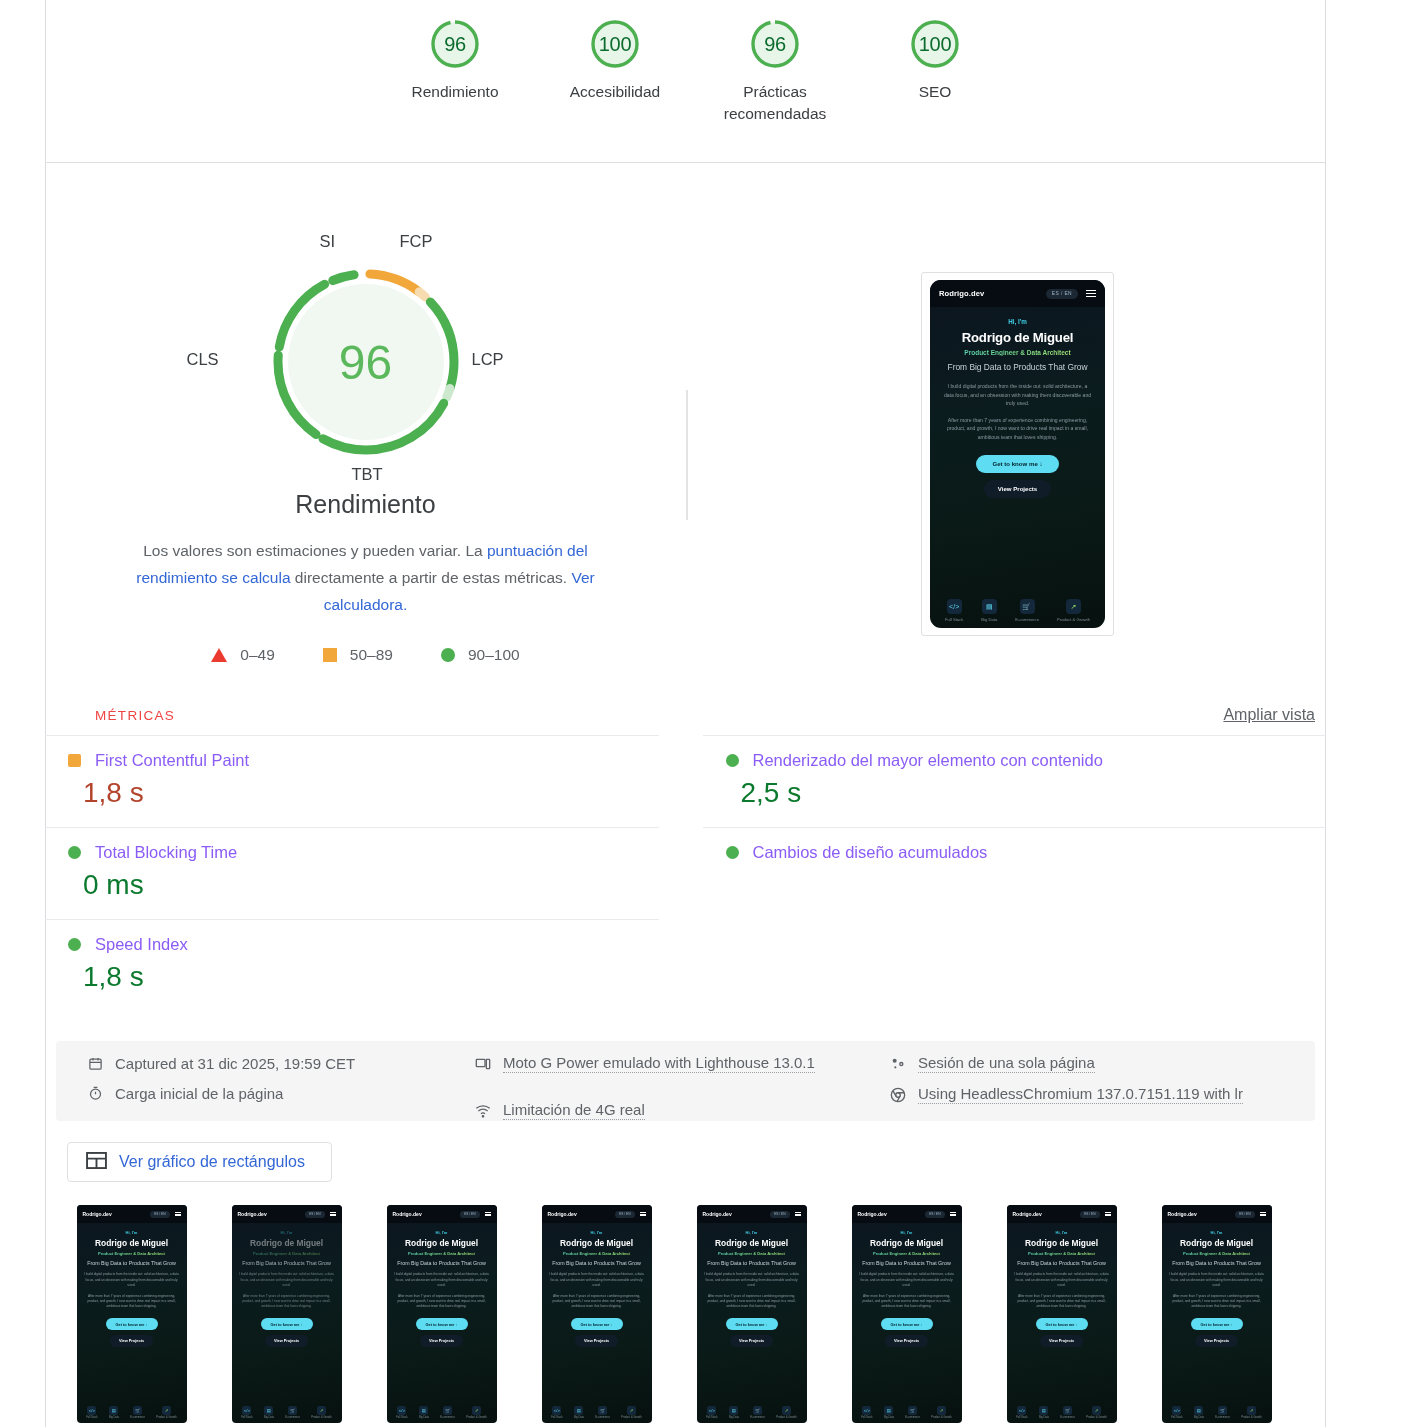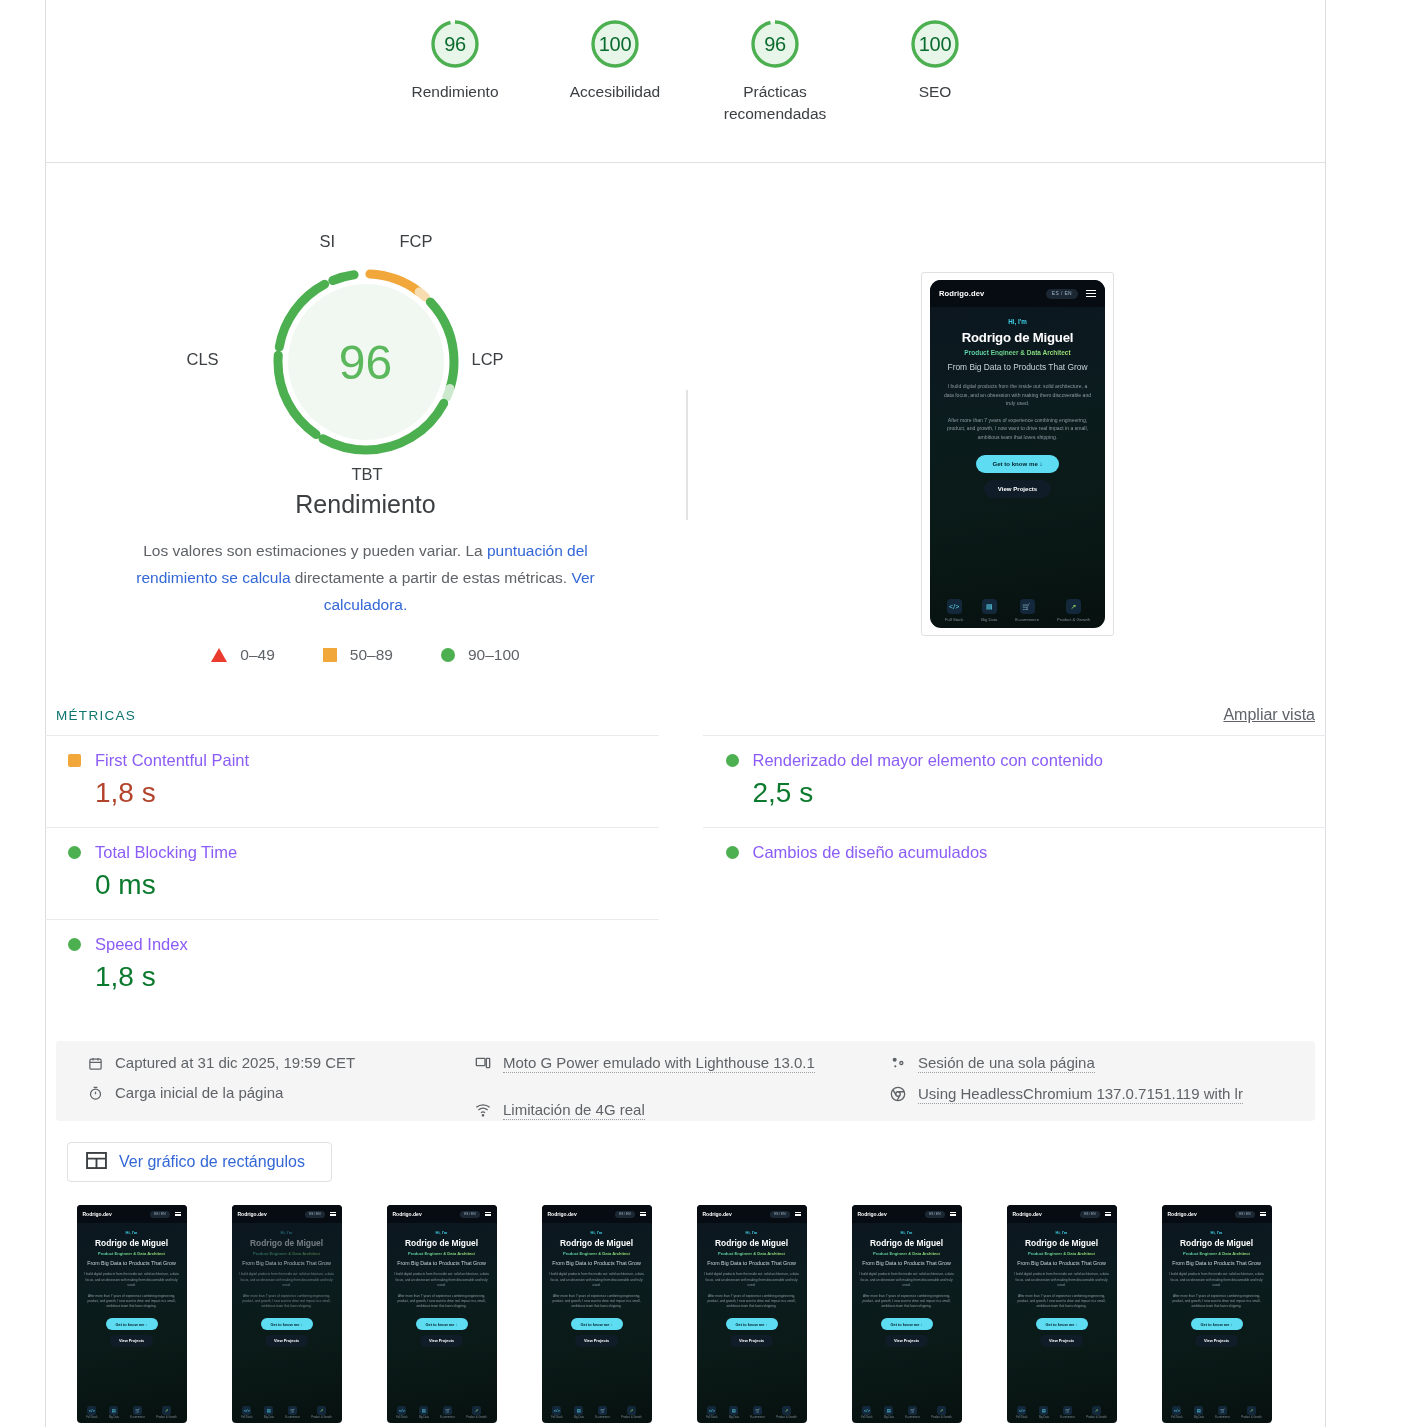--- a/index.html
+++ b/index.html
@@ -110,44 +110,44 @@
   .ph-ic { display: flex; flex-direction: column; align-items: center; gap: 3px; }
   .ph-ic .box { width: 15px; height: 15px; border-radius: 4px; background: #14283c; display: flex; align-items: center; justify-content: center; font-size: 7px; color: #5ddcf2; }
   .ph-ic .box.g { color: #9ae86a; }
   .ph-ic span.cap { font-size: 4.2px; color: #7d8b93; }
 
   
   .metrics-head {
     position: absolute; left: 45px; top: 697px; width: 1281px; height: 36px;
     display: flex; align-items: center; justify-content: space-between; padding: 0 11px 0 11px;
   }
-  .metrics-head .ttl { font-size: 13.5px; color: #0f766e; letter-spacing: 1.3px; }
+  .metrics-head .ttl { font-size: 13.5px; color: #ef4444; letter-spacing: 1.3px; margin-left: 39px; }
   .metrics-head .exp { font-size: 16px; color: #5f6368; cursor: pointer; text-decoration: underline; }
 
   .metrics-grid { position: absolute; left: 45px; top: 735px; width: 1281px; display: flex; }
   .mcol { width: 640.5px; }
   .mcol.left { padding-right: 27px; }
   .mcol.right { padding-left: 17px; }
   .metric { border-top: 1px solid #e8eaed; padding: 15px 0 18px 0; }
   .metric .top { display: flex; align-items: center; gap: 14px; padding-left: 23px; }
   .dot { width: 13px; height: 13px; border-radius: 50%; flex: none; }
   .dot.square { border-radius: 2px; }
   .m-name { font-size: 16.5px; color: #8b5cf6; }
-  .m-val { font-size: 28px; margin-top: 7px; padding-left: 50px; font-weight: 400; }
+  .m-val { font-size: 28px; margin-top: 7px; padding-left: 38px; font-weight: 400; }
 
   
   .envbar {
     position: absolute; left: 56px; top: 1041px; width: 1259px; height: 80px;
     background: #f5f5f5; border-radius: 4px; display: flex; padding: 13px 0 0 0;
   }
   .env-col { display: flex; flex-direction: column; gap: 12px; }
   .env-col.c1 { width: 418px; padding-left: 30px; }
   .env-col.c2 { width: 415px; gap: 28px; }
   .env-col.c3 { width: 420px; }
-  .env-item { display: flex; align-items: flex-start; gap: 11px; font-size: 15px; color: #5f6368; }
+  .env-item { display: flex; align-items: center; gap: 11px; font-size: 15px; color: #5f6368; }
   .env-item .ic { width: 18px; height: 18px; flex: none; display: flex; align-items: center; justify-content: center; }
   .env-item .tx.dotted { border-bottom: 1px dotted #9aa0a6; padding-bottom: 1px; cursor: help; }
 
   
   .tm-btn {
     position: absolute; left: 67px; top: 1142px; width: 265px; height: 40px;
     border: 1px solid #e0e0e0; border-radius: 4px; background: #fff;
     display: flex; align-items: center; gap: 12px; padding-left: 18px; cursor: pointer;
   }
   .tm-btn .lbl { color: #3367d6; font-size: 16px; }

